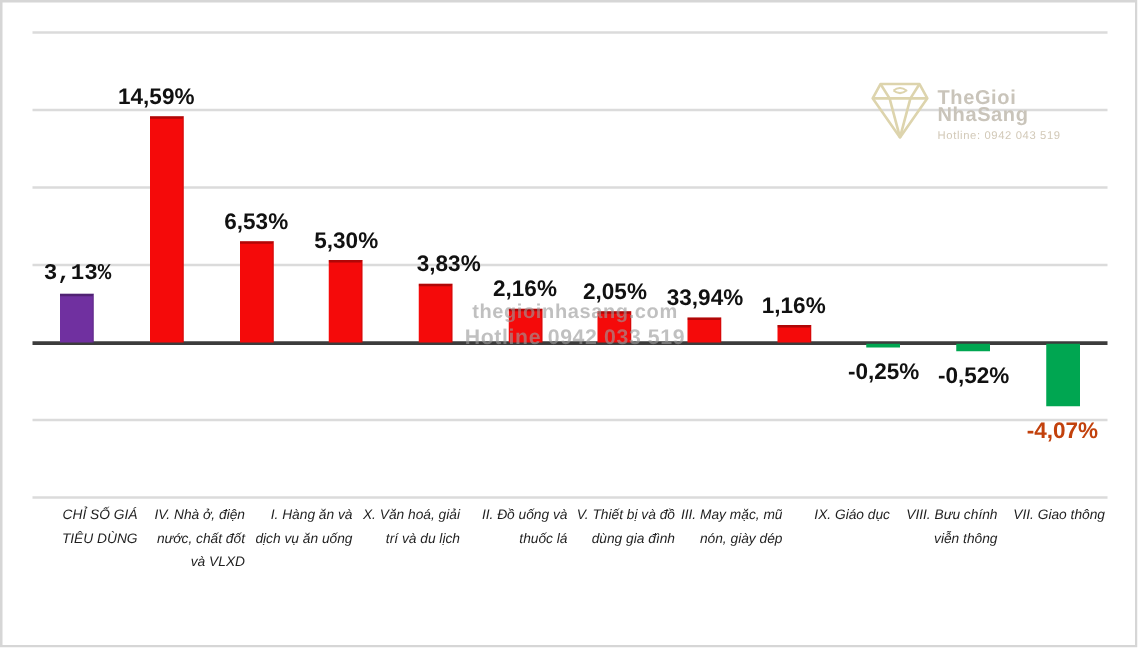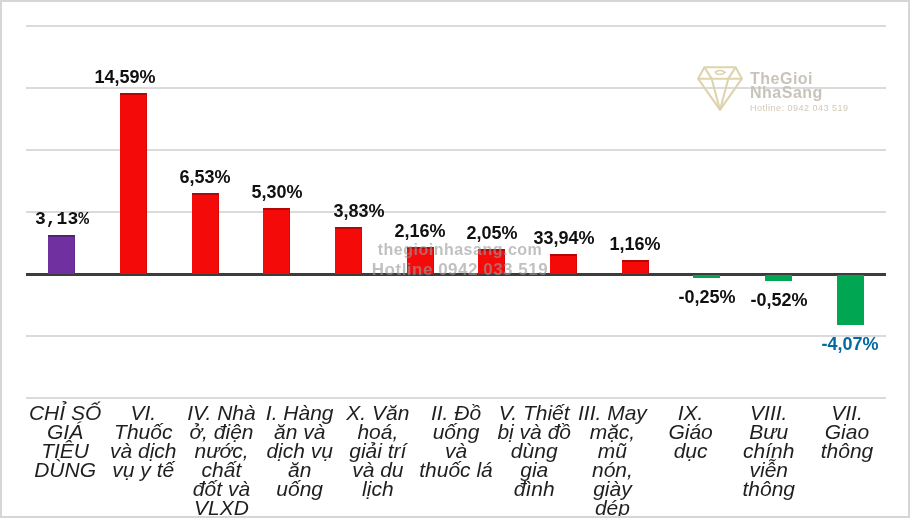--- a/index.html
+++ b/index.html
@@ -19,22 +19,22 @@
   .val-label{
     position:absolute;width:96px;text-align:center;
     font-size:18px;font-weight:bold;color:#111111;letter-spacing:0px;
   }
   .categories{
     position:absolute;top:401px;left:24px;width:860px;
     display:flex;align-items:flex-start;
   }
   .cat-cell{
     flex:1 1 0;padding:0 2px;box-sizing:border-box;
-    text-align:center;font-style:italic;
-    font-size:21px;line-height:19px;color:#1f1f1f;
+    text-align:right;font-style:italic;
+    font-size:11px;line-height:19px;color:#1f1f1f;
   }
   .wm-center{
     position:absolute;left:368px;top:239px;width:180px;
     text-align:center;color:#9b9b9b;opacity:0.62;
     font-weight:bold;pointer-events:none;
   }
   .wm-site{font-size:16px;letter-spacing:0.5px;}
   .wm-hotline{font-size:17px;margin-top:1px;letter-spacing:0.5px;}
   .brand{
     position:absolute;left:694px;top:60px;display:flex;align-items:flex-start;
@@ -73,21 +73,21 @@
       <div class="val-label" style="left: 442px; color: rgb(17, 17, 17); top: 221px;">2,05%</div>
       <div class="bar pos" style="left: 548px; width: 27px; background: rgb(245, 10, 10); top: 252px; height: 20px;"></div>
       <div class="val-label" style="left: 514px; color: rgb(17, 17, 17); top: 226px;">33,94%</div>
       <div class="bar pos" style="left: 620px; width: 27px; background: rgb(245, 10, 10); top: 258px; height: 14px;"></div>
       <div class="val-label" style="left: 585px; color: rgb(17, 17, 17); top: 232px;">1,16%</div>
       <div class="bar" style="left: 691px; width: 27px; background: rgb(0, 166, 81); top: 273px; height: 3px;"></div>
       <div class="val-label" style="left: 657px; color: rgb(17, 17, 17); top: 285px;">-0,25%</div>
       <div class="bar" style="left: 763px; width: 27px; background: rgb(0, 166, 81); top: 273px; height: 6px;"></div>
       <div class="val-label" style="left: 729px; color: rgb(17, 17, 17); top: 288px;">-0,52%</div>
       <div class="bar" style="left: 835px; width: 27px; background: rgb(0, 166, 81); top: 273px; height: 50px;"></div>
-      <div class="val-label" style="left: 800px; color: #0369a1; top: 332px;">-4,07%</div>
+      <div class="val-label" style="left: 800px; color: #c2410c; top: 332px;">-4,07%</div>
     </div>
 
   <div class="wm-center">
     <div class="wm-site">thegioinhasang.com</div>
     <div class="wm-hotline">Hotline 0942 033 519</div>
   </div>
 
   <div class="brand">
     <svg width="48" height="50" viewBox="0 0 46 48">
       <g fill="none" stroke="#ddd4ad" stroke-width="2" stroke-linejoin="round">
@@ -102,21 +102,20 @@
     </svg>
     <div class="brand-text">
       <div class="brand-name">TheGioi</div>
       <div class="brand-name">NhaSang</div>
       <div class="brand-hotline">Hotline: 0942 043 519</div>
     </div>
   </div>
 
   <div class="categories" id="categories">
       <div class="cat-cell" style="color: rgb(31, 31, 31);">CHỈ SỐ GIÁ TIÊU DÙNG</div>
-      <div class="cat-cell" style="color: rgb(31, 31, 31);">VI. Thuốc và dịch vụ y tế</div>
       <div class="cat-cell" style="color: rgb(31, 31, 31);">IV. Nhà ở, điện nước, chất đốt và VLXD</div>
       <div class="cat-cell" style="color: rgb(31, 31, 31);">I. Hàng ăn và dịch vụ ăn uống</div>
       <div class="cat-cell" style="color: rgb(31, 31, 31);">X. Văn hoá, giải trí và du lịch</div>
       <div class="cat-cell" style="color: rgb(31, 31, 31);">II. Đồ uống và thuốc lá</div>
       <div class="cat-cell" style="color: rgb(31, 31, 31);">V. Thiết bị và đồ dùng gia đình</div>
       <div class="cat-cell" style="color: rgb(31, 31, 31);">III. May mặc, mũ nón, giày dép</div>
       <div class="cat-cell" style="color: rgb(31, 31, 31);">IX. Giáo dục</div>
       <div class="cat-cell" style="color: rgb(31, 31, 31);">VIII. Bưu chính viễn thông</div>
       <div class="cat-cell" style="color: rgb(31, 31, 31);">VII. Giao thông</div>
     </div>

